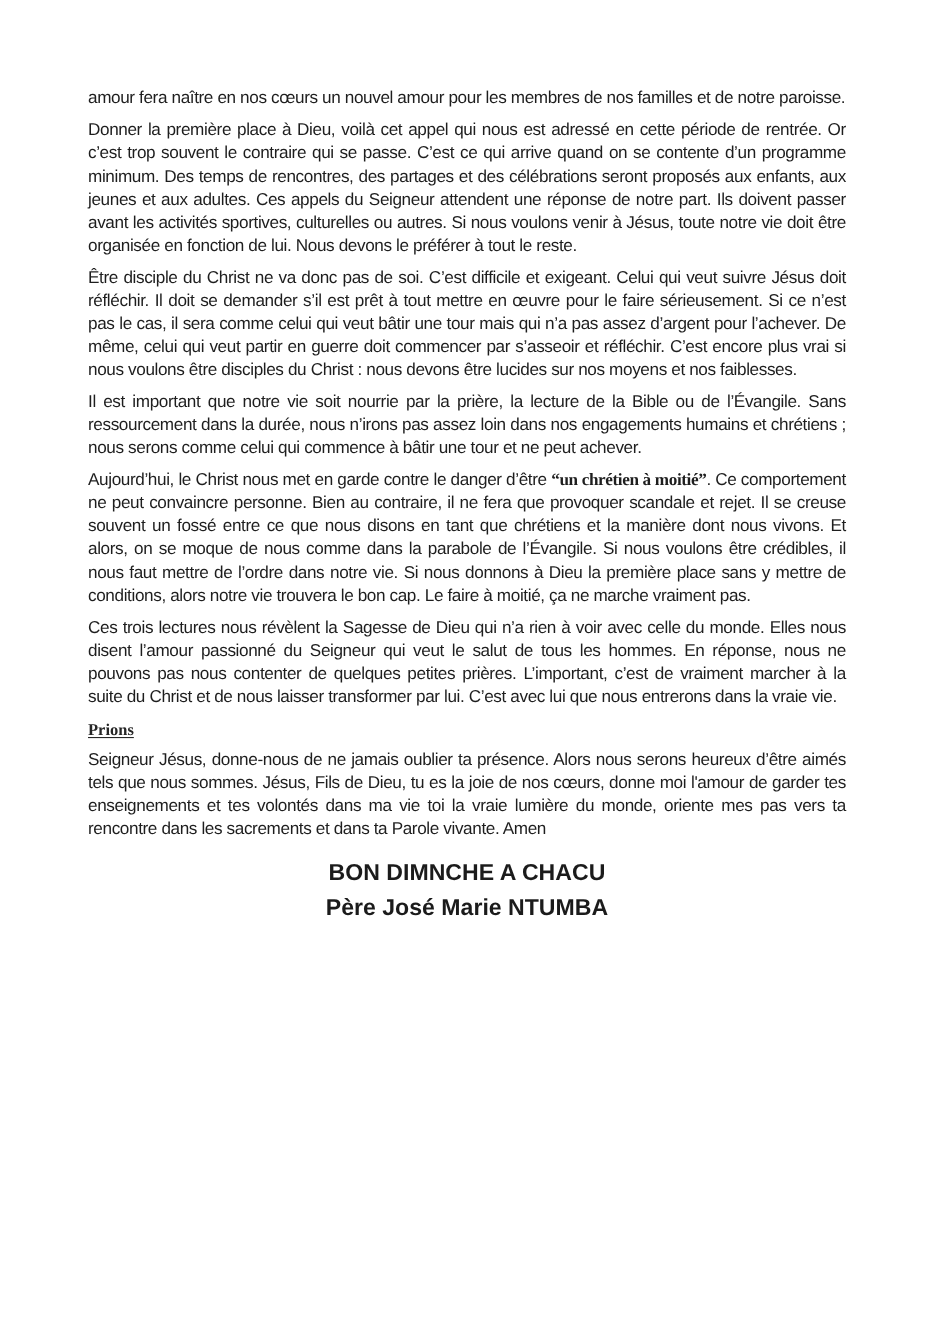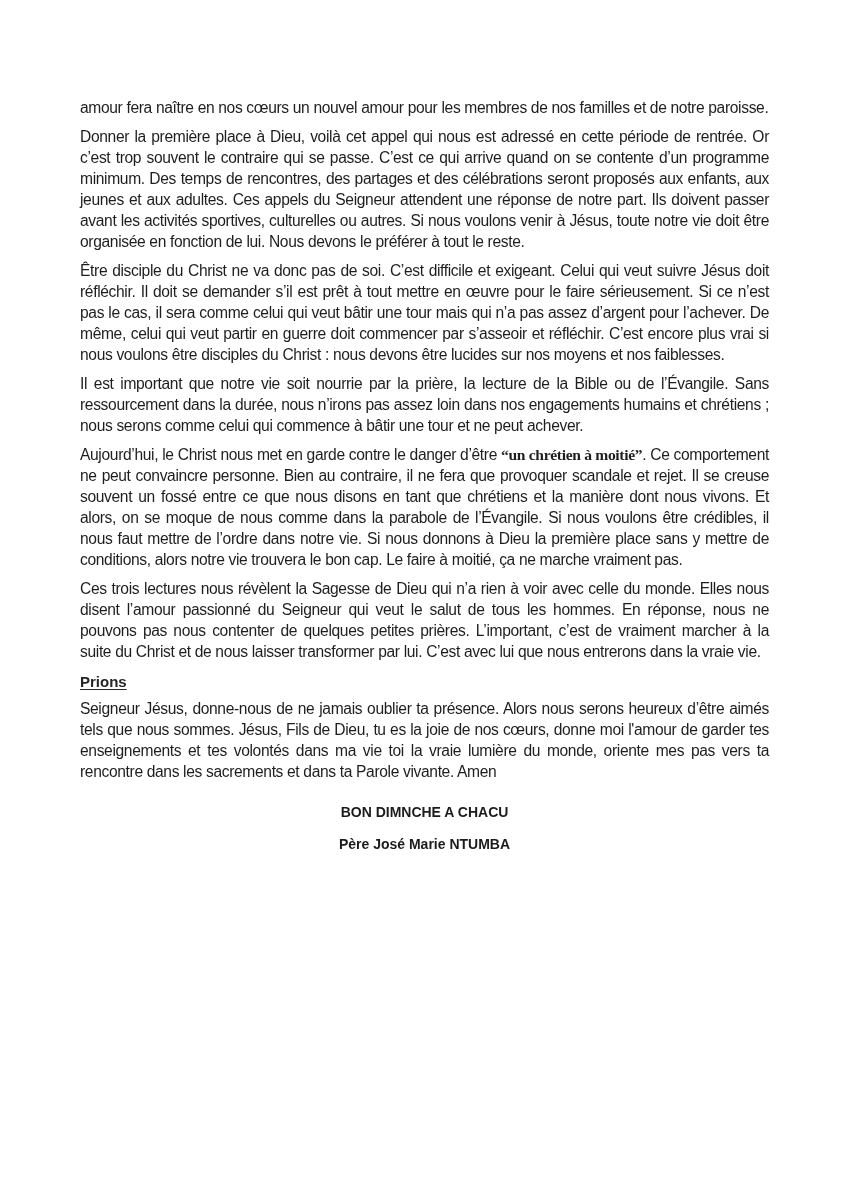--- a/index.html
+++ b/index.html
@@ -9,56 +9,56 @@
     }
     body {
       width: 848px;
       height: 1200px;
       position: relative;
       overflow: hidden;
     }
     .page {
       position: absolute;
       left: 80px;
-      top: 97px;
+      top: 79px;
       width: 689px;
       color: #1e1e1e;
       font-family: "Liberation Sans", sans-serif;
       font-size: 15.6px;
       line-height: 21px;
       letter-spacing: -0.35px;
     }
     .para {
       margin: 0 0 8px 0;
       text-align: justify;
       hyphens: none;
     }
     .para.last-left {
       text-align-last: left;
     }
     .bold-quote {
       font-weight: bold;
       font-family: Liberation Serif, serif;
     }
     .heading {
-      font-family: Liberation Sans, sans-serif;
+      font-family: Liberation Serif, serif;
       font-weight: bold;
       font-size: 15px;
       text-decoration: underline;
       text-underline-offset: 2px;
       letter-spacing: 0;
       margin: 10px 0 6px 0;
       line-height: 20px;
       color: #262626;
     }
     .closing {
       margin-top: 14px;
       text-align: center;
       font-weight: bold;
-      font-size: 14px;
+      font-size: 21px;
       line-height: 32px;
       letter-spacing: 0;
       color: #1b1b1b;
     }
     .closing div {
       margin: 0;
     }
   </style>
 </head>
 <body>

